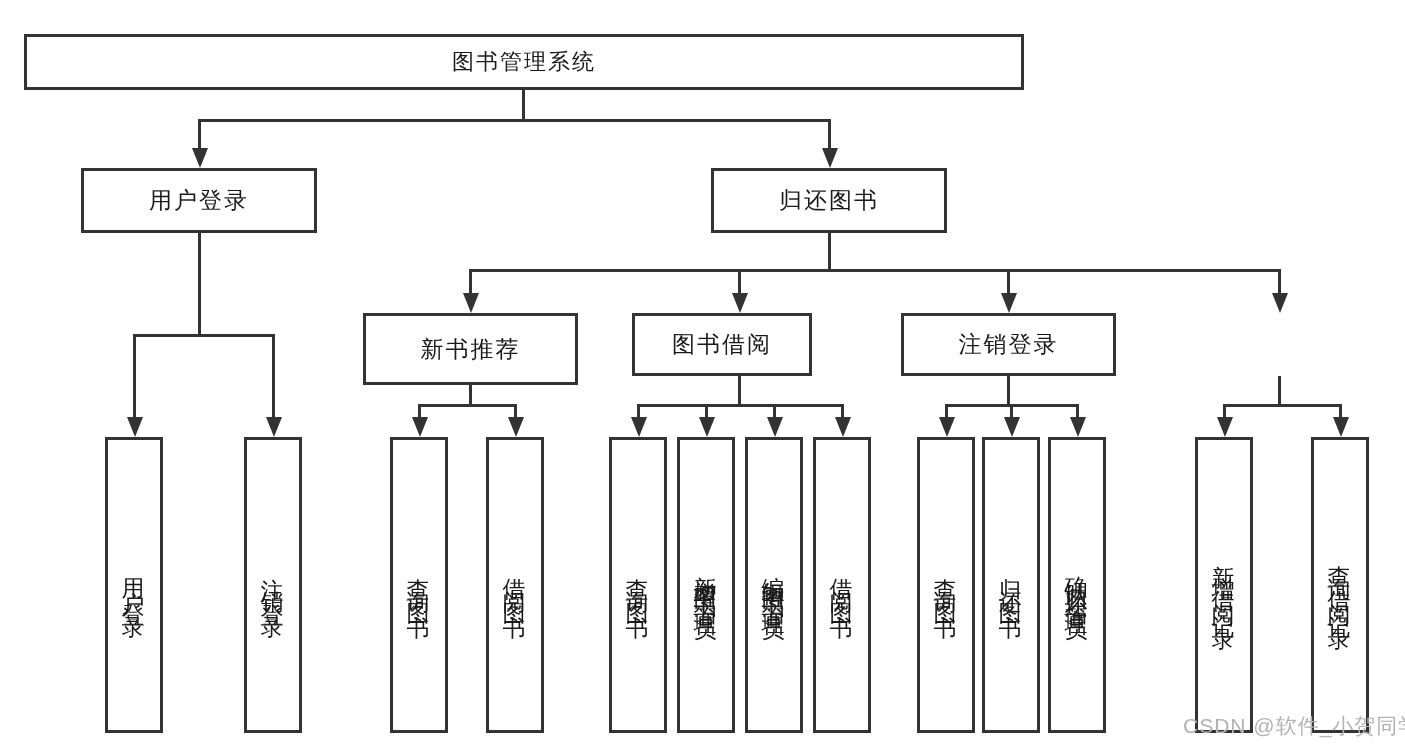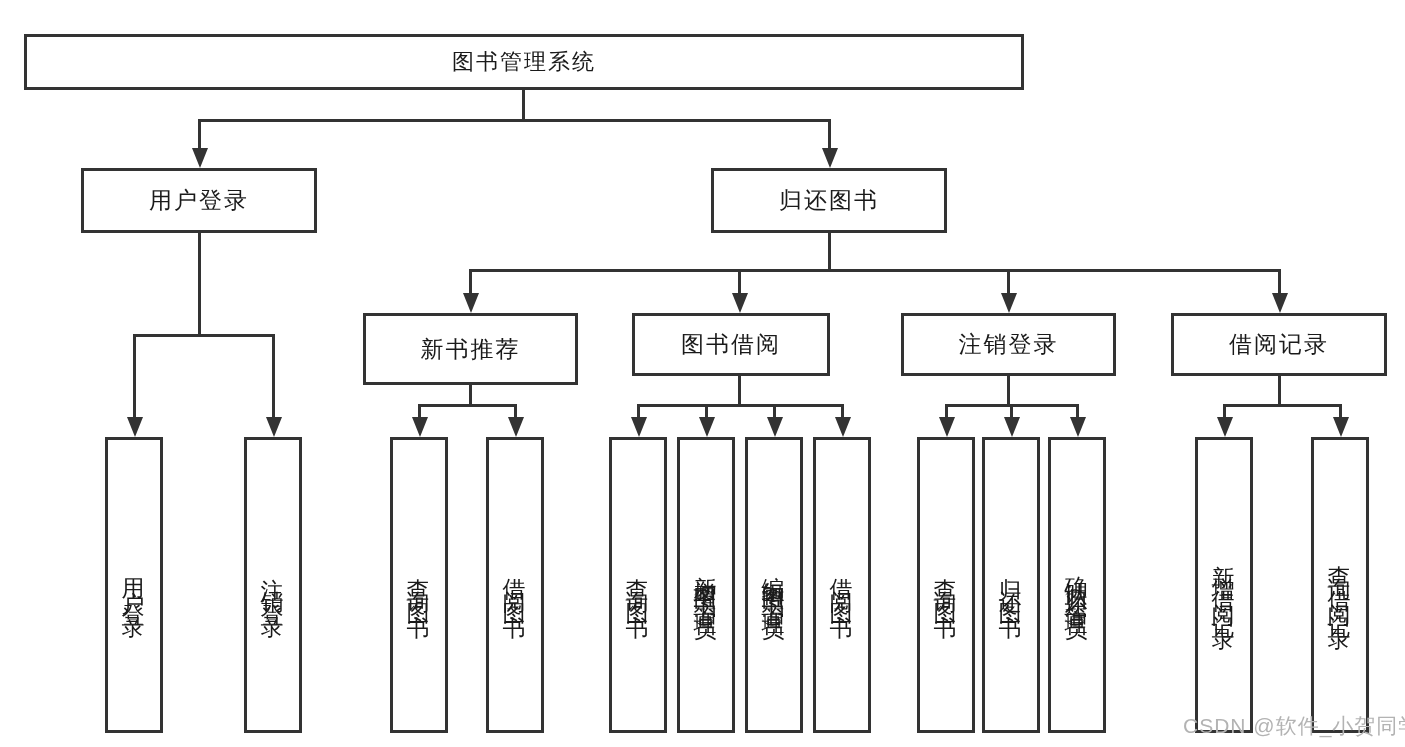--- a/index.html
+++ b/index.html
@@ -48,28 +48,25 @@
   <div class="box" style="left:81px;top:168px;width:236px;height:65px">
     <span>用户登录</span>
   </div>
   <div class="box" style="left:711px;top:168px;width:236px;height:65px">
     <span>归还图书</span>
   </div>
 
   <div class="box" style="left:363px;top:313px;width:215px;height:72px">
     <span>新书推荐</span>
   </div>
-  <div class="box" style="left:632px;top:313px;width:198px;height:63px">
+  <div class="box" style="left:632px;top:313px;width:180px;height:63px">
     <span>图书借阅</span>
   </div>
   <div class="box" style="left:901px;top:313px;width:215px;height:63px">
     <span>注销登录</span>
-  </div>
-  <div class="box" style="left:1171px;top:313px;width:216px;height:63px">
-    <span>借阅记录</span>
   </div>
 
   <div class="box leaf" style="left:105px;top:437px;width:58px;height:296px">
     <span>用户登录</span>
   </div>
   <div class="box leaf" style="left:244px;top:437px;width:58px;height:296px">
     <span>注销登录</span>
   </div>
 
   <div class="box leaf" style="left:390px;top:437px;width:58px;height:296px">

